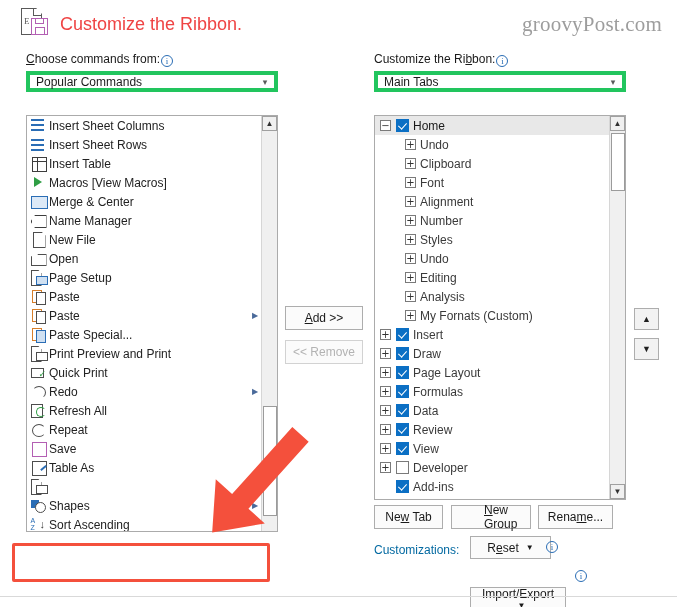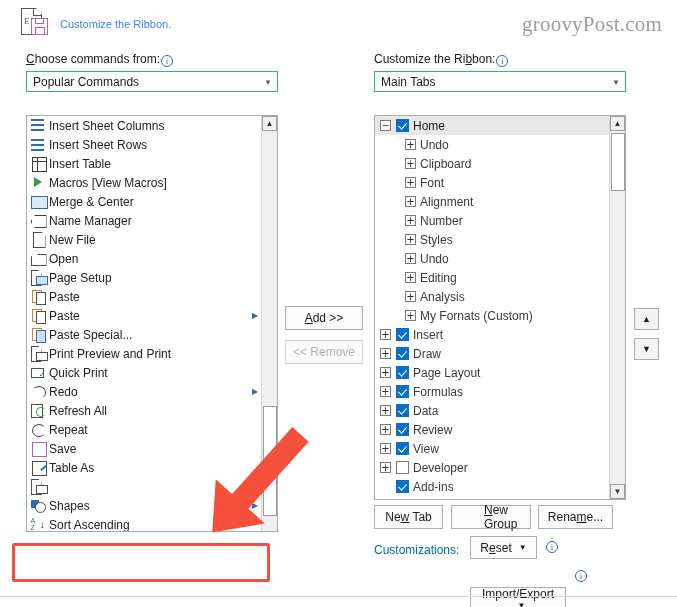--- a/index.html
+++ b/index.html
@@ -10,21 +10,21 @@
     font-size:12px;
     color:#1a1a1a;
     position:relative;
     overflow:hidden;
     -webkit-font-smoothing:antialiased;
   }
   #root{position:absolute;inset:0;}
 
   
   .hdr{position:absolute;left:20px;top:8px;display:flex;align-items:center;gap:10px;}
-  .hdr-title{font-size:11px;color:#3b82f6;}
+  .hdr-title{font-size:18px;color:#ef4444;}
   .doc-save-icon{width:30px;height:32px;position:relative;}
   .doc-save-icon .page{
     position:absolute;left:1px;top:0;width:19px;height:25px;
     border:1.3px solid #595959;background:#fff;
     clip-path:polygon(0 0,72% 0,100% 22%,100% 100%,0 100%);
   }
   .doc-save-icon .fold{
     position:absolute;left:13px;top:0;width:7px;height:7px;
     border-left:1.3px solid #595959;border-bottom:1.3px solid #595959;
   }
@@ -53,21 +53,21 @@
 
   
   .fieldlabel{position:absolute;font-size:12px;color:#1a1a1a;white-space:nowrap;}
   .fieldlabel .u{text-decoration:underline;}
   .info-icon{
     display:inline-block;width:12px;height:12px;border:1.2px solid #2a6db5;border-radius:50%;
     color:#2a6db5;font-size:9px;line-height:11px;text-align:center;
     font-family:"Liberation Serif",serif;vertical-align:-1px;margin-left:1px;box-sizing:border-box;
   }
   .combo{
-    position:absolute;height:21px;border:1px solid #22c55e;background:#fff;
+    position:absolute;height:21px;border:4px solid #22c55e;background:#fff;
     box-sizing:border-box;display:flex;align-items:center;
   }
   .combo .val{padding-left:6px;font-size:12px;color:#1a1a1a;flex:1;}
   .combo .chev{width:18px;text-align:center;font-size:9px;color:#5a5a5a;}
 
   
   .listbox{
     position:absolute;border:1px solid #ababab;background:#fff;
     box-sizing:border-box;overflow:hidden;
   }
@@ -547,21 +547,21 @@
     <span>Ne<span class="u">w</span> Tab</span>
   </div>
   <div class="btn" style="left:451px;top:505px;width:80px;height:24px;padding-left:32px;">
     <span><span class="u">N</span>ew Group</span>
   </div>
   <div class="btn" style="left:538px;top:505px;width:75px;height:24px;">
     <span>Rena<span class="u">m</span>e...</span>
   </div>
 
   <div class="cust-label" style="left:374px;top:543px;">Customizations:</div>
-  <div class="btn" style="left:470px;top:536px;width:67px;height:23px;">
+  <div class="btn" style="left:470px;top:536px;width:81px;height:23px;">
     <span>R<span class="u">e</span>set</span>
       <span class="caret">▼</span>
   </div>
   <span class="info-icon" style="position:absolute;left:545px;top:541px;">i</span>
 
   <div class="btn" style="left:470px;top:587px;width:96px;height:23px;flex-direction:column;">
     <span>Import/Export</span>
       <span class="caret">▼</span>
   </div>
   <span class="info-icon" style="position:absolute;left:574px;top:570px;">i</span>

